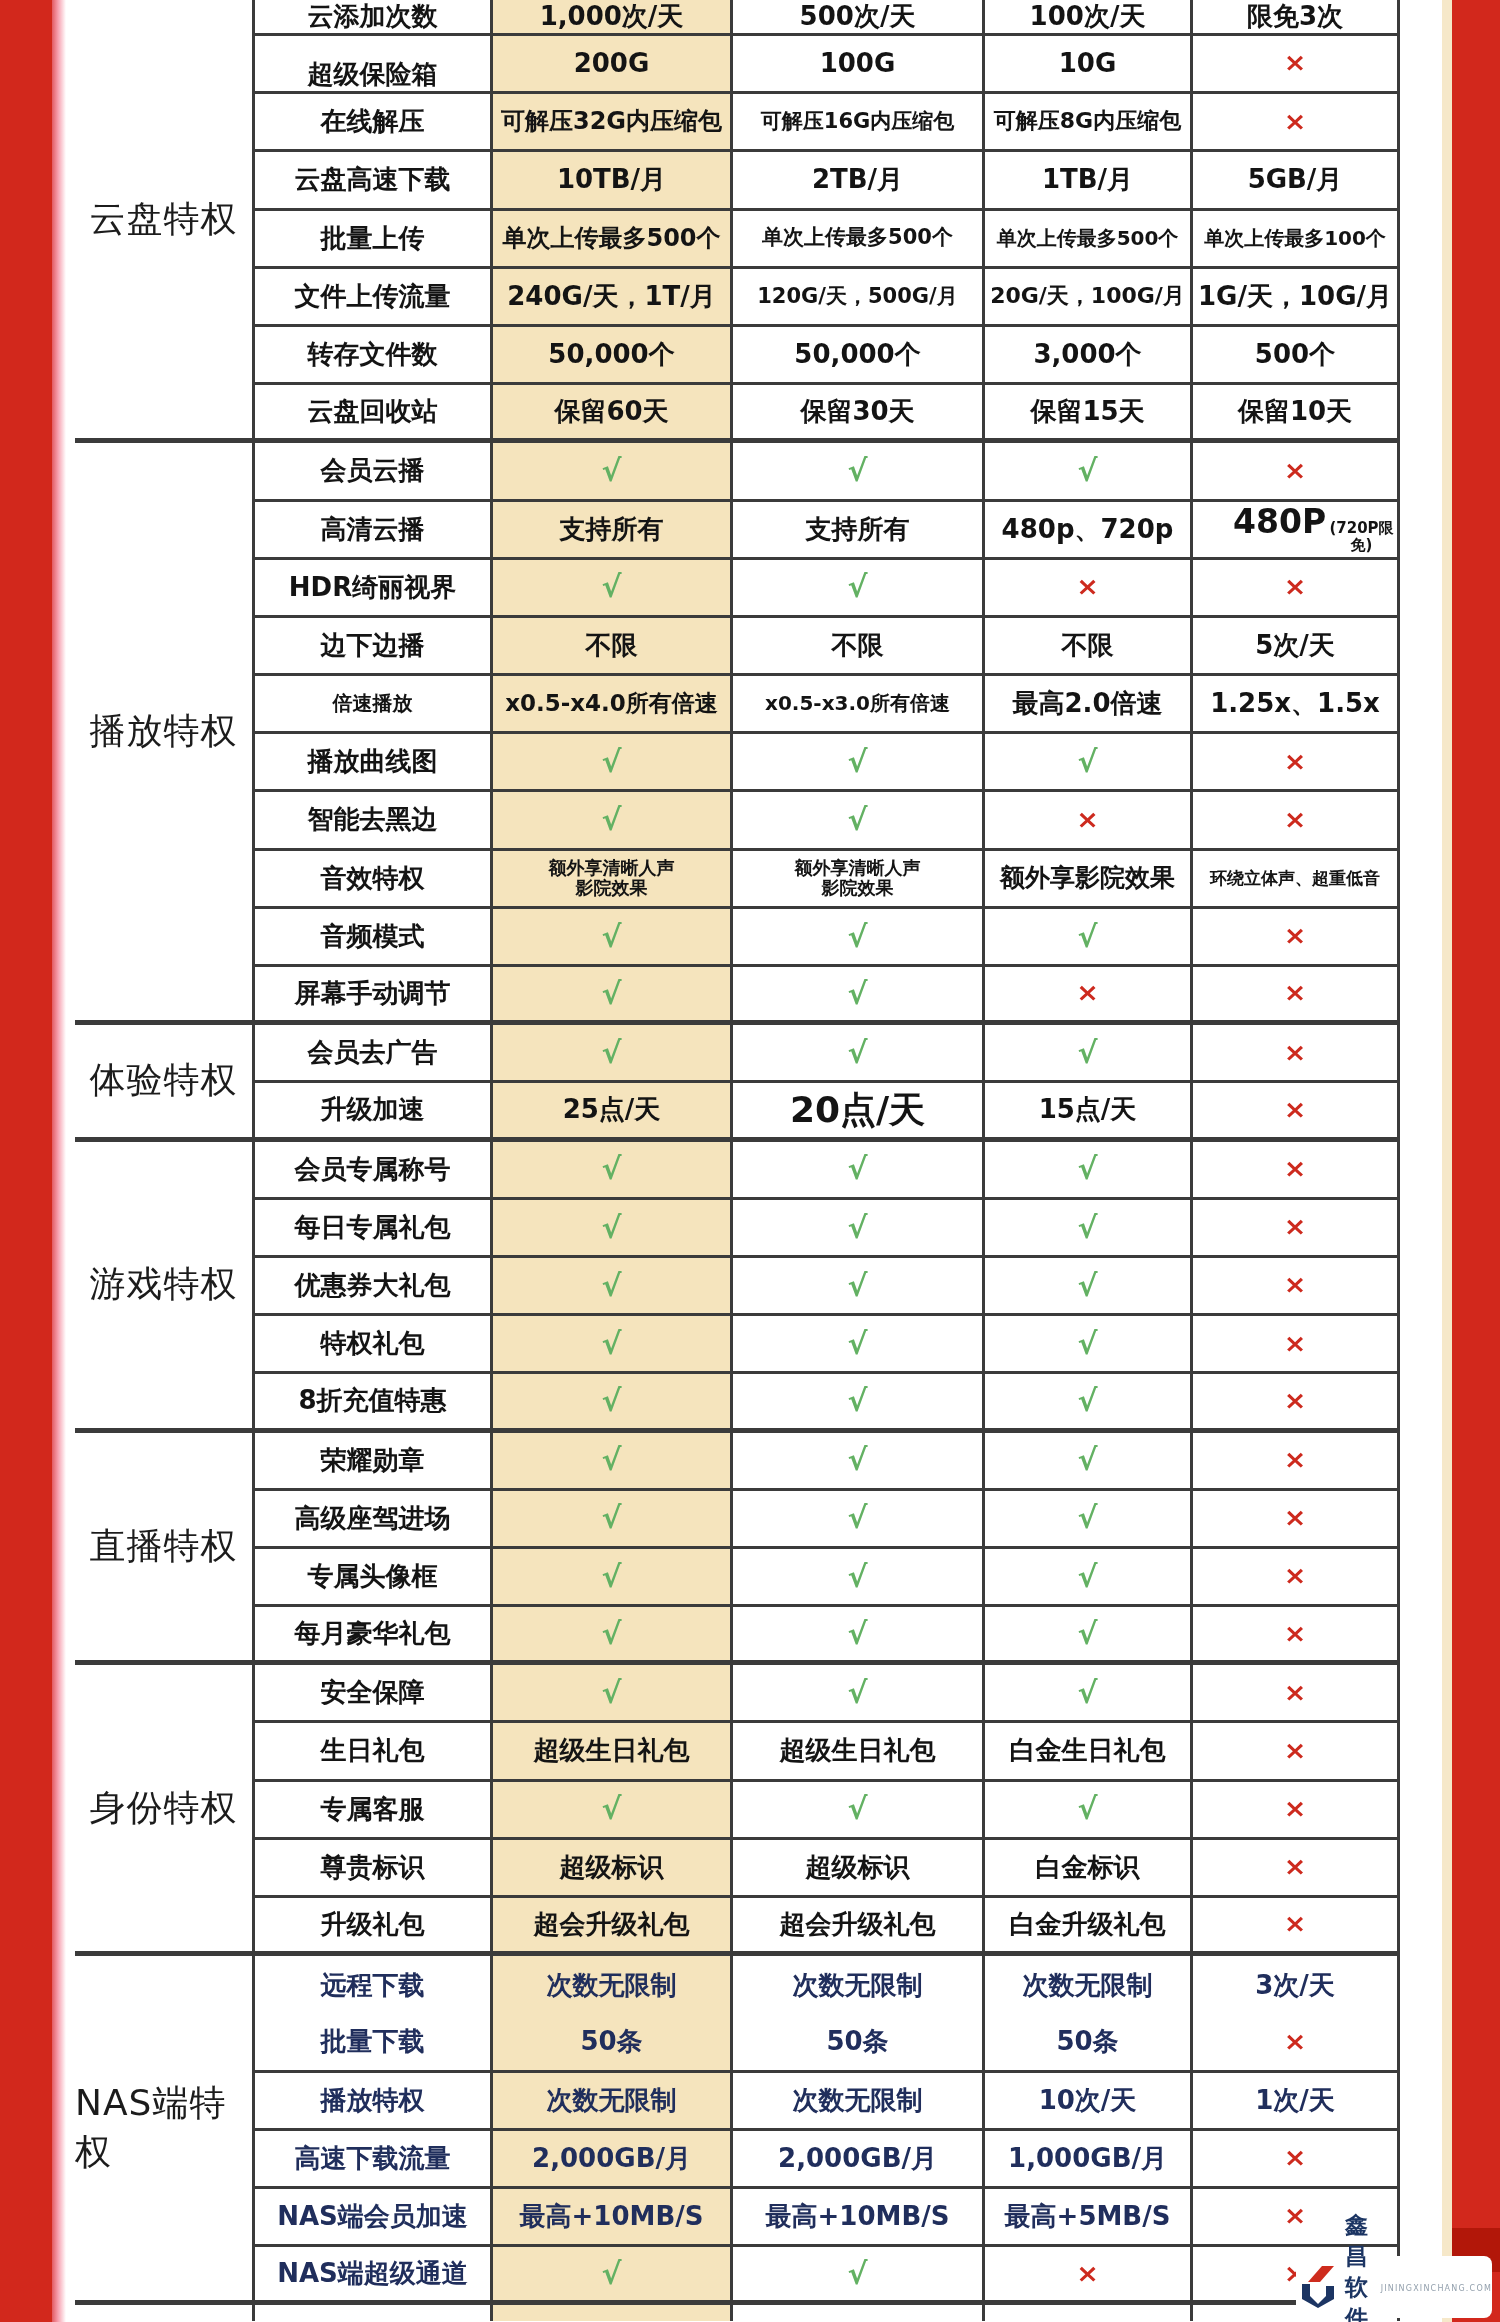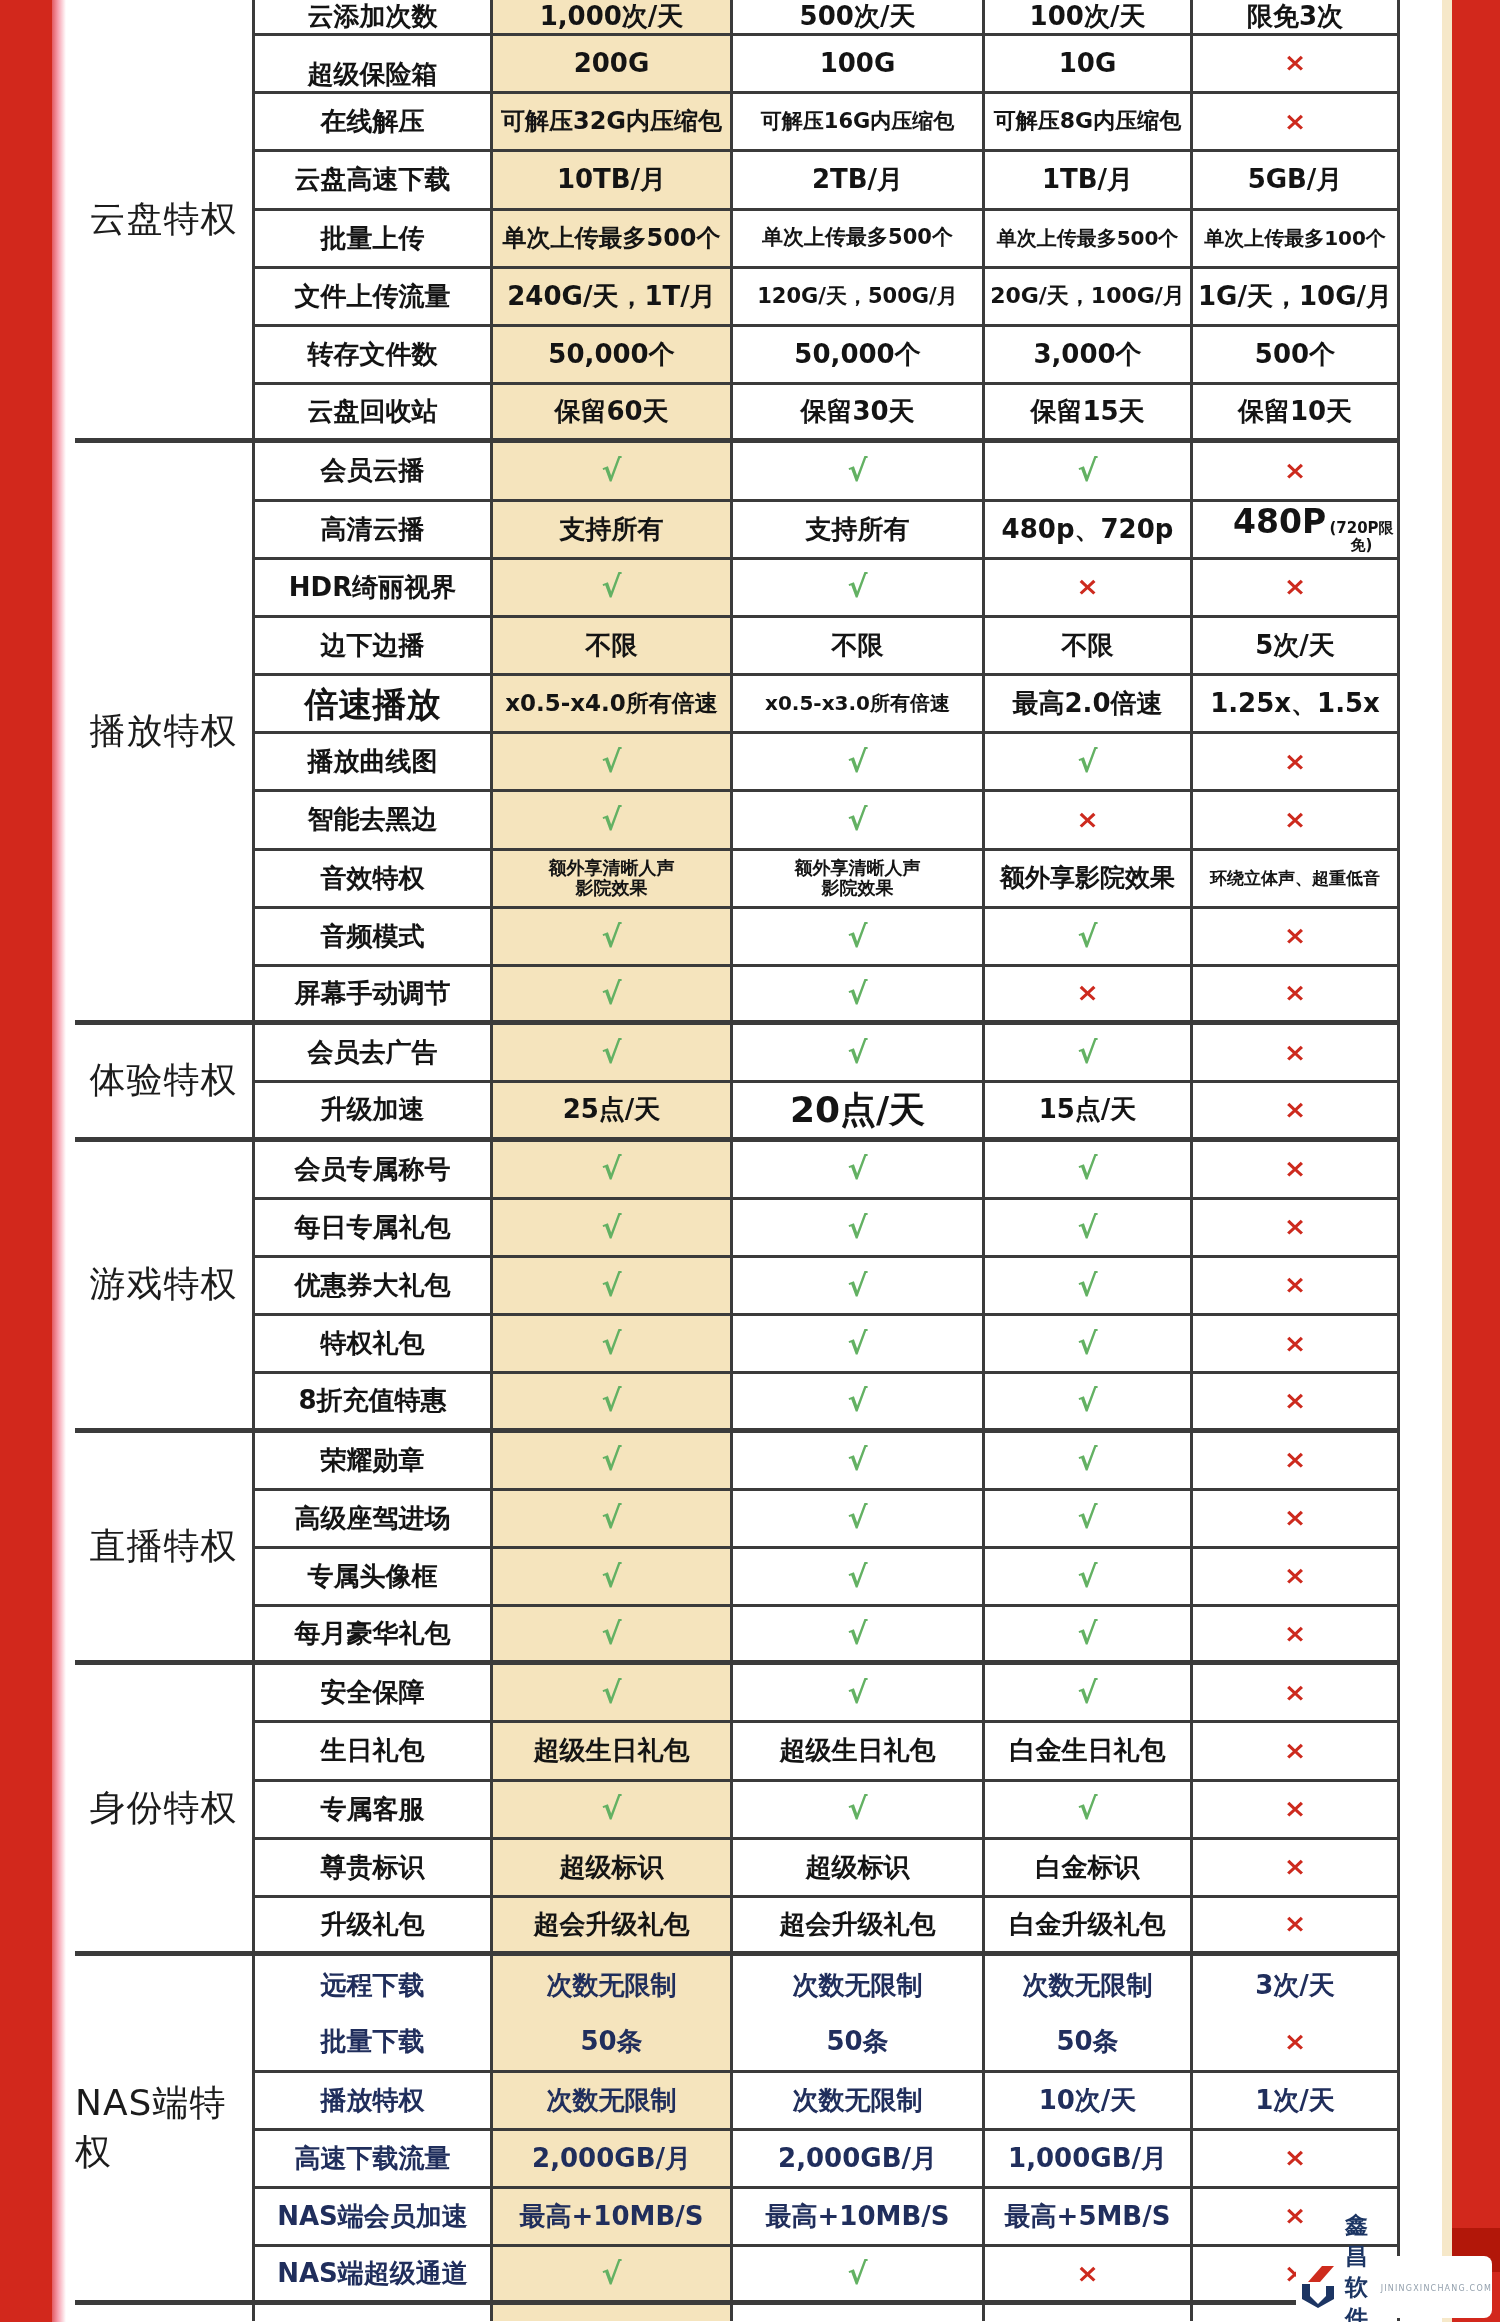--- a/index.html
+++ b/index.html
@@ -283,21 +283,21 @@
             </div>
             <div class="cell v3">
               <span style="font-size: 26px;">不限</span>
             </div>
             <div class="cell v4">
               <span style="font-size: 26px;">5次/天</span>
             </div>
           </div>
           <div class="row">
             <div class="cell feature">
-              <span style="font-size: 34px;">倍速播放</span>
+              <span style="font-size: 20px;">倍速播放</span>
             </div>
             <div class="cell v1">
               <span style="font-size: 23px;">x0.5-x4.0所有倍速</span>
             </div>
             <div class="cell v2">
               <span style="font-size: 20px;">x0.5-x3.0所有倍速</span>
             </div>
             <div class="cell v3">
               <span style="font-size: 26px;">最高2.0倍速</span>
             </div>

